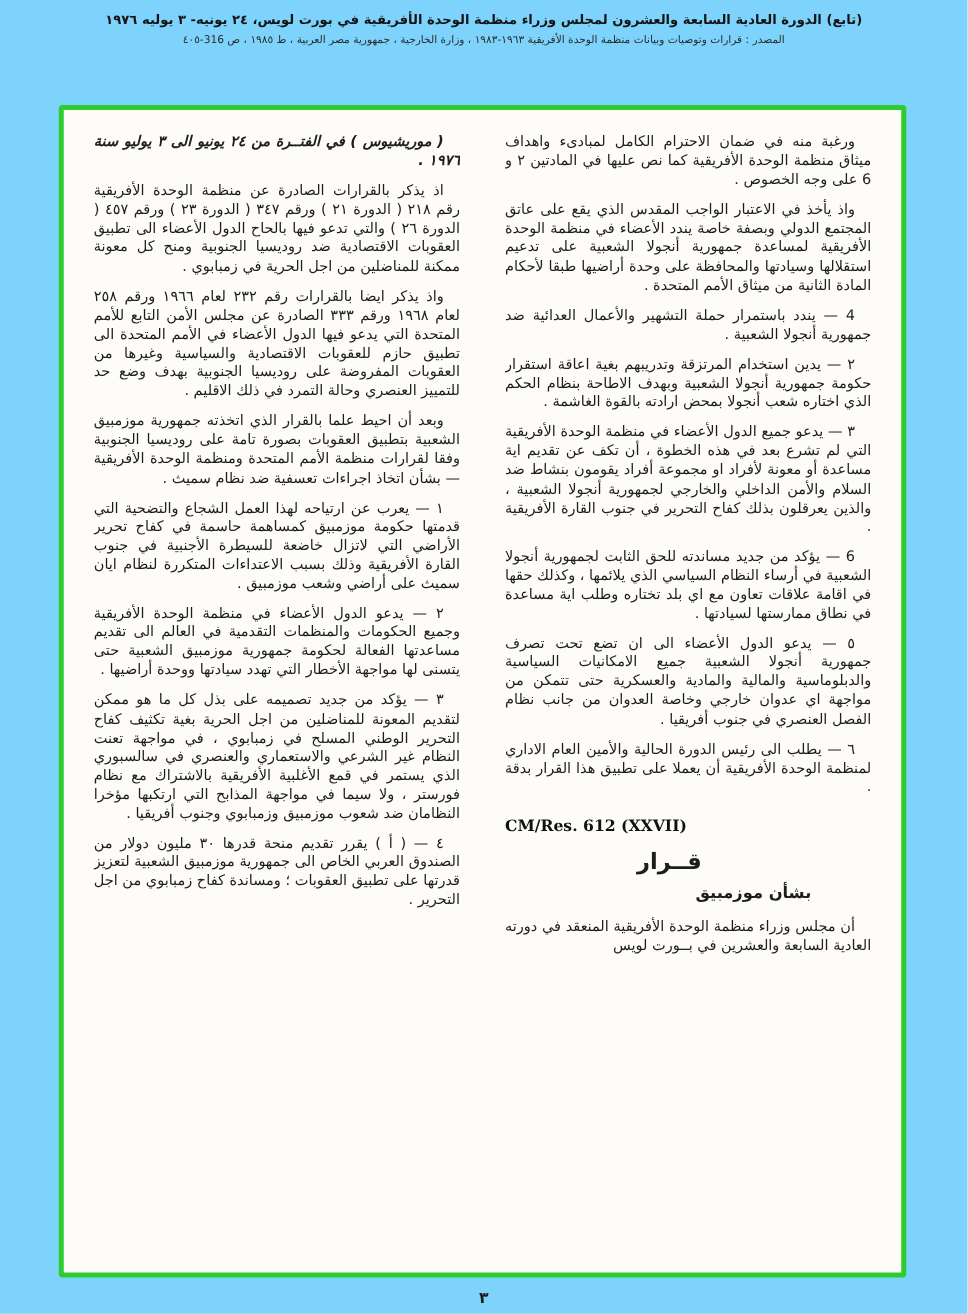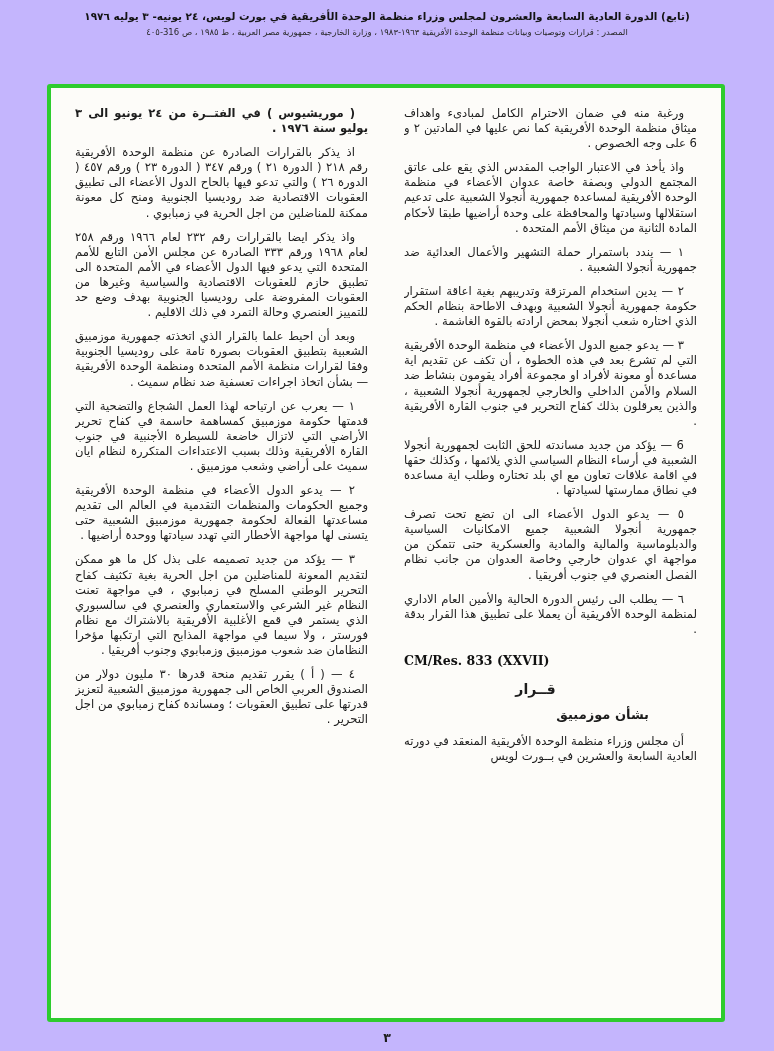--- a/index.html
+++ b/index.html
@@ -11,21 +11,21 @@
     width: 774px;
     height: 1051px;
     font-family: "DejaVu Sans", sans-serif;
     color: #1d1d1d;
     position: relative;
     overflow: hidden;
   }
   .page {
     position: absolute;
     inset: 0;
-    background: #c4b5fd;
+    background: #7dd3fc;
   }
   
   .doc-header {
     direction: rtl;
     text-align: center;
     padding-top: 10px;
   }
   .doc-header .line1 {
     font-size: 10.5px;
     font-weight: bold;
@@ -66,35 +66,36 @@
     font-size: 11.6px;
     line-height: 15.1px;
     overflow: hidden;
   }
   .col p {
     margin: 0 0 9px 0;
     text-indent: 13px;
   }
   .col p.lead-bold {
     font-weight: bold;
+    font-style: italic;
   }
   
   .res-code {
     direction: ltr;
     text-align: left;
     font-family: "DejaVu Serif", serif;
     font-weight: bold;
     font-size: 12.5px;
     margin: 16px 0 14px 0;
     color: #111111;
   }
   .res-title {
     text-align: center;
     font-weight: bold;
-    font-size: 14px;
+    font-size: 18px;
     letter-spacing: 2px;
     margin: 4px 30px 10px 0;
   }
   .res-subtitle {
     text-align: right;
     font-weight: bold;
     font-size: 13px;
     margin: 0 48px 12px 0;
   }
   
@@ -117,28 +118,28 @@
   <div class="doc-header">
     <div class="line1">(تابع) الدورة العادية السابعة والعشرون لمجلس وزراء منظمة الوحدة الأفريقية في بورت لويس، ٢٤ يونيه- ٣ يوليه ١٩٧٦</div>
     <div class="line2">المصدر : قرارات وتوصيات وبيانات منظمة الوحدة الأفريقية ١٩٦٣-١٩٨٣ ، وزارة الخارجية ، جمهورية مصر العربية ، ط ١٩٨٥ ، ص 316-٤٠٥</div>
   </div>
 
   <div class="frame">
     <div class="columns">
 
       <div class="col">
         <p>ورغبة منه في ضمان الاحترام الكامل لمبادىء واهداف ميثاق منظمة الوحدة الأفريقية كما نص عليها في المادتين ٢ و 6 على وجه الخصوص .</p>
-        <p>واذ يأخذ في الاعتبار الواجب المقدس الذي يقع على عاتق المجتمع الدولي وبصفة خاصة عدوان الأعضاء في منظمة الوحدة الأفريقية لمساعدة جمهورية أنجولا الشعبية على تدعيم استقلالها وسيادتها والمحافظة على وحدة أراضيها طبقا لأحكام المادة الثانية من ميثاق الأمم المتحدة .</p>
-        <p>١ — يندد باستمرار حملة التشهير والأعمال العدائية ضد جمهورية أنجولا الشعبية .</p>
+        <p>واذ يأخذ في الاعتبار الواجب المقدس الذي يقع على عاتق المجتمع الدولي وبصفة خاصة يندد الأعضاء في منظمة الوحدة الأفريقية لمساعدة جمهورية أنجولا الشعبية على تدعيم استقلالها وسيادتها والمحافظة على وحدة أراضيها طبقا لأحكام المادة الثانية من ميثاق الأمم المتحدة .</p>
+        <p>4 — يندد باستمرار حملة التشهير والأعمال العدائية ضد جمهورية أنجولا الشعبية .</p>
         <p>٢ — يدين استخدام المرتزقة وتدريبهم بغية اعاقة استقرار حكومة جمهورية أنجولا الشعبية وبهدف الاطاحة بنظام الحكم الذي اختاره شعب أنجولا بمحض ارادته بالقوة الغاشمة .</p>
         <p>٣ — يدعو جميع الدول الأعضاء في منظمة الوحدة الأفريقية التي لم تشرع بعد في هذه الخطوة ، أن تكف عن تقديم اية مساعدة أو معونة لأفراد او مجموعة أفراد يقومون بنشاط ضد السلام والأمن الداخلي والخارجي لجمهورية أنجولا الشعبية ، والذين يعرقلون بذلك كفاح التحرير في جنوب القارة الأفريقية .</p>
         <p>6 — يؤكد من جديد مساندته للحق الثابت لجمهورية أنجولا الشعبية في أرساء النظام السياسي الذي يلائمها ، وكذلك حقها في اقامة علاقات تعاون مع اي بلد تختاره وطلب اية مساعدة في نطاق ممارستها لسيادتها .</p>
         <p>٥ — يدعو الدول الأعضاء الى ان تضع تحت تصرف جمهورية أنجولا الشعبية جميع الامكانيات السياسية والدبلوماسية والمالية والمادية والعسكرية حتى تتمكن من مواجهة اي عدوان خارجي وخاصة العدوان من جانب نظام الفصل العنصري في جنوب أفريقيا .</p>
         <p>٦ — يطلب الى رئيس الدورة الحالية والأمين العام الاداري لمنظمة الوحدة الأفريقية أن يعملا على تطبيق هذا القرار بدقة .</p>
-        <div class="res-code">CM/Res. 833 (XXVII)</div>
+        <div class="res-code">CM/Res. 612 (XXVII)</div>
         <div class="res-title">قــرار</div>
         <div class="res-subtitle">بشأن موزمبيق</div>
         <p>أن مجلس وزراء منظمة الوحدة الأفريقية المنعقد في دورته العادية السابعة والعشرين في بــورت لويس</p>
       </div>
 
       <div class="col">
         <p class="lead-bold">( موريشيوس ) في الفتــرة من ٢٤ يونيو الى ٣ يوليو سنة ١٩٧٦ .</p>
         <p>اذ يذكر بالقرارات الصادرة عن منظمة الوحدة الأفريقية رقم ٢١٨ ( الدورة ٢١ ) ورقم ٣٤٧ ( الدورة ٢٣ ) ورقم ٤٥٧ ( الدورة ٢٦ ) والتي تدعو فيها بالحاح الدول الأعضاء الى تطبيق العقوبات الاقتصادية ضد روديسيا الجنوبية ومنح كل معونة ممكنة للمناضلين من اجل الحرية في زمبابوي .</p>
         <p>واذ يذكر ايضا بالقرارات رقم ٢٣٢ لعام ١٩٦٦ ورقم ٢٥٨ لعام ١٩٦٨ ورقم ٣٣٣ الصادرة عن مجلس الأمن التابع للأمم المتحدة التي يدعو فيها الدول الأعضاء في الأمم المتحدة الى تطبيق حازم للعقوبات الاقتصادية والسياسية وغيرها من العقوبات المفروضة على روديسيا الجنوبية بهدف وضع حد للتمييز العنصري وحالة التمرد في ذلك الاقليم .</p>
         <p>وبعد أن احيط علما بالقرار الذي اتخذته جمهورية موزمبيق الشعبية بتطبيق العقوبات بصورة تامة على روديسيا الجنوبية وفقا لقرارات منظمة الأمم المتحدة ومنظمة الوحدة الأفريقية — بشأن اتخاذ اجراءات تعسفية ضد نظام سميث .</p>

